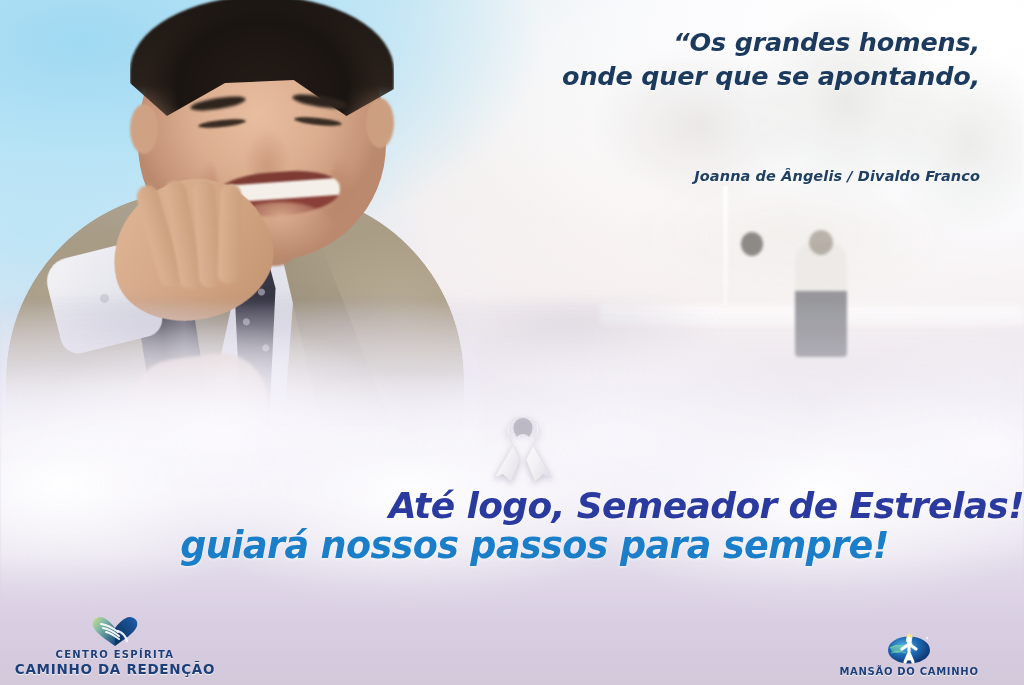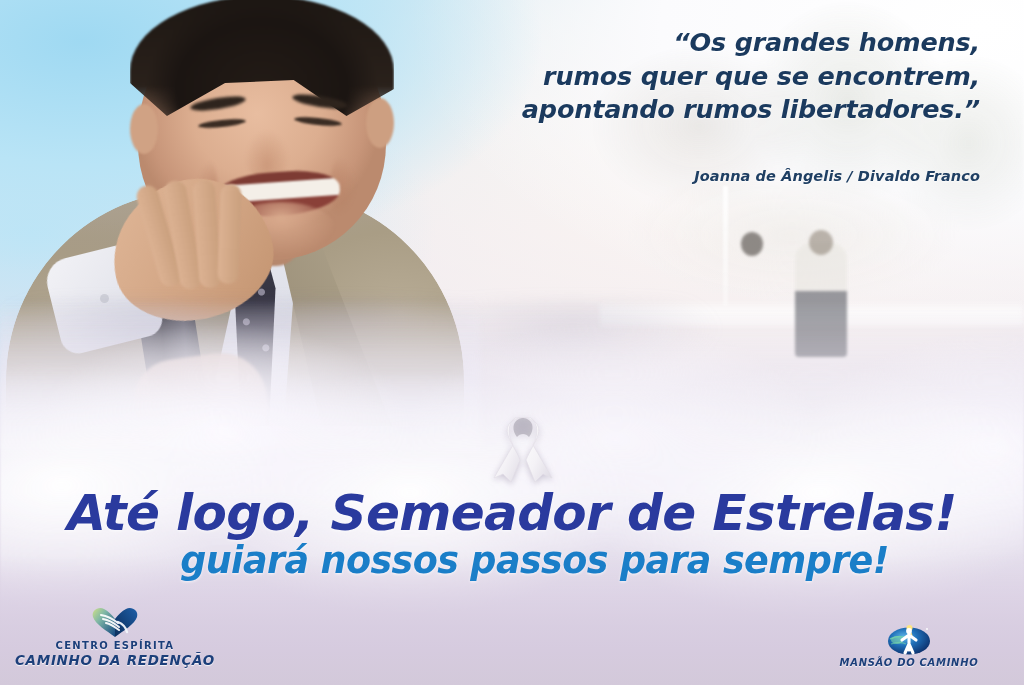--- a/index.html
+++ b/index.html
@@ -274,38 +274,38 @@
   
   .headline {
     position:absolute; left:0; right:0; top:487px;
     text-align:center;
     font-family:"DejaVu Sans", sans-serif;
     font-style:italic; font-weight:bold;
     line-height:1.07;
     letter-spacing:-0.6px;
     text-shadow:0 1px 3px rgba(255,255,255,.7);
   }
-  .hl1 { display:block; font-size:50px; color:#2a3a9e; }
+  .hl1 { display:block; font-size:36px; color:#2a3a9e;text-align:right; }
   .hl2 { display:block; font-size:36px; color:#1d5cba; }
   .hl3 { display:block; font-size:36.5px; color:#1a7ec8;padding-left:45px; }
 
   
-  .logo { position:absolute; bottom:17px; width:230px; text-align:center; }
+  .logo { position:absolute; bottom:8px; width:230px; text-align:center; }
   .logo-left  { left:0px; }
   .logo-right { right:0px; }
   .logo-mark { height:34px; display:flex; align-items:flex-end; justify-content:center; }
   .logo-mark svg { display:block; }
   .logo-text {
     font-family:"DejaVu Sans", sans-serif;
     font-weight:bold; color:#1c3f7a;
     letter-spacing:.9px;
     text-shadow:0 1px 1px rgba(255,255,255,.8);
   }
   .logo-text .l-top { display:block; font-size:10px; letter-spacing:1.3px; }
-  .logo-text .l-bot { display:block; font-size:13.5px; letter-spacing:.7px; margin-top:1px;font-style:italic; }
+  .logo-text .l-bot { display:block; font-size:13.5px; letter-spacing:.7px; margin-top:1px; }
   .logo-right .l-bot { font-size:10px; }
 </style>
 </head>
 <body>
 
 <div id="poster">
 
   <div class="bg-sky"></div>
   <div class="bg-scene"></div>
   <div class="bg-rail"></div>
@@ -347,22 +347,21 @@
     <div class="p-el mic-hand"></div>
   </div>
 
   <div class="clouds-dark"></div>
   <div class="portrait-fade"></div>
   <div class="clouds"></div>
   <div class="bottom-band"></div>
 
   <div class="quote">
     <span class="quote-line">“Os grandes homens,</span>
-    <span class="quote-line">rumos quer que se encontrem,</span>
-    <span class="quote-line">apontando rumos libertadores.”</span>
+    <span class="quote-line">onde quer que se apontando,</span>
   </div>
   <div class="quote-attr">Joanna de Ângelis / Divaldo Franco</div>
 
   <div class="ribbon-wrap">
     <svg width="72" height="74" viewBox="0 0 72 74" aria-hidden="true">
       <defs>
         <linearGradient id="rg" x1="0" y1="0" x2="1" y2="1">
           <stop offset="0%" stop-color="#ffffff"></stop>
           <stop offset="55%" stop-color="#f4f2f6"></stop>
           <stop offset="100%" stop-color="#ddd9e3"></stop>

